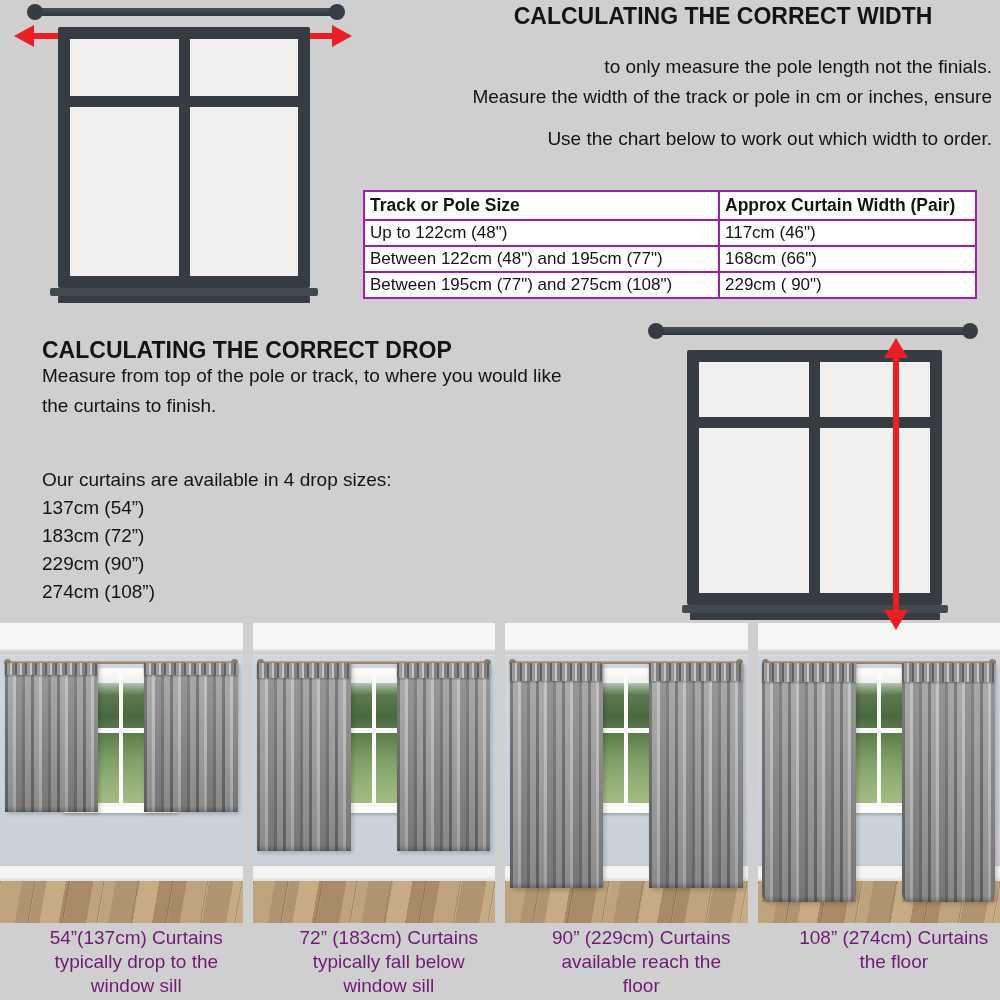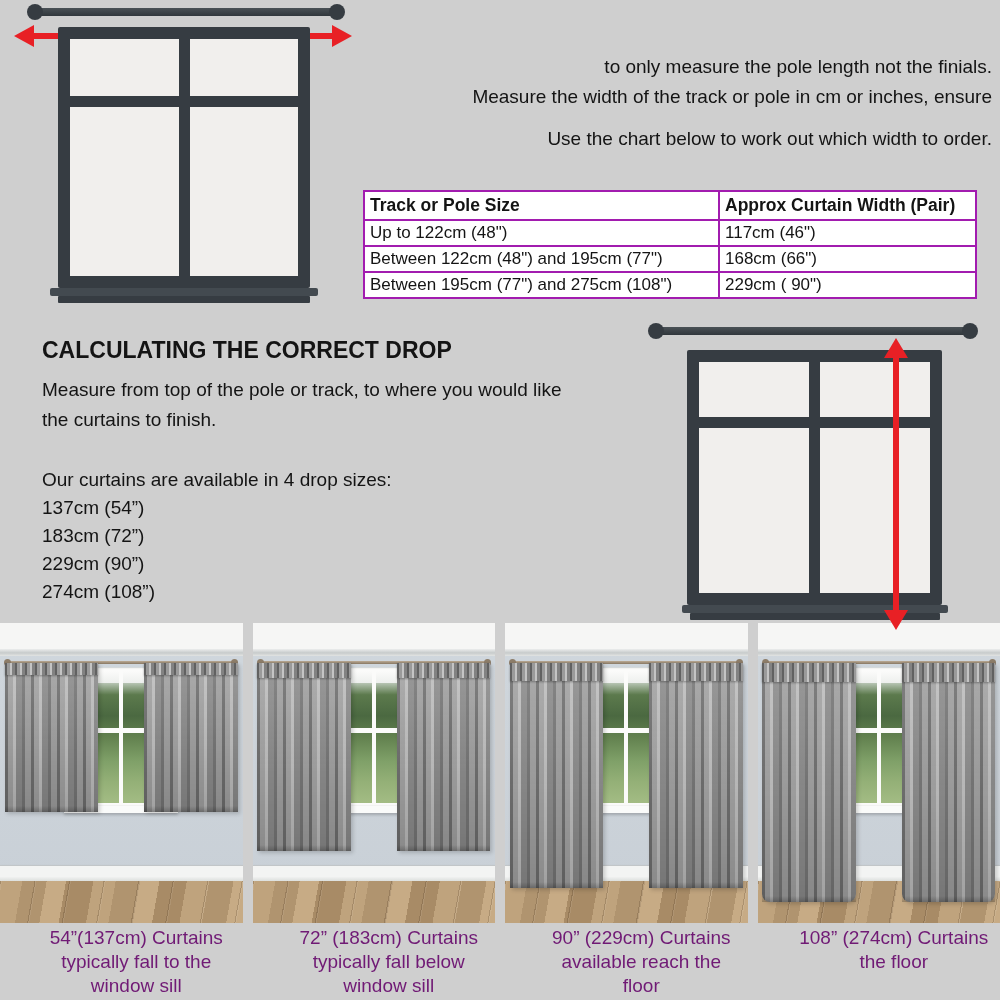--- a/index.html
+++ b/index.html
@@ -14,21 +14,21 @@
   body{font-family:"Liberation Sans", sans-serif;color:var(--ink);}
   .page{position:relative;width:1000px;height:1000px;overflow:hidden;background:var(--bg);margin:0 auto;}
 
   
   .h1{position:absolute;font-weight:bold;font-size:23px;line-height:28px;white-space:nowrap;}
   .h1.width{left:446px;top:2px;width:554px;text-align:center;}
   .h1.drop{left:42px;top:336px;}
   .para{position:absolute;font-size:19px;line-height:30px;}
   .para.width-intro{left:400px;top:52px;width:592px;text-align:right;}
   .para.width-intro .gap{height:12px;}
-  .para.drop-intro{left:42px;top:375px;width:545px;text-align:left;}
+  .para.drop-intro{left:42px;top:361px;width:545px;text-align:left;}
   .para.drop-sizes{left:42px;top:466px;line-height:28px;}
 
   
   table.size-table{position:absolute;left:363px;top:190px;width:614px;border-collapse:collapse;background:#fff;font-size:17px;table-layout:fixed;}
   table.size-table th,table.size-table td{border:2px solid #a21caf;padding:2px 5px;text-align:left;vertical-align:middle;white-space:nowrap;overflow:hidden;}
   table.size-table th{font-size:17.5px;height:29px;}
   table.size-table td{height:25px;}
   table.size-table .c1{width:355px;}
 
   
@@ -108,20 +108,21 @@
     <div class="win-frame w1">
       <div class="pane"></div>
       <div class="pane"></div>
       <div class="pane"></div>
       <div class="pane"></div>
     </div>
     <div class="sill-top" style="left:50px;top:288px;width:268px;"></div>
     <div class="sill-base" style="left:58px;top:296px;width:252px;"></div>
   </div>
 
+  <div class="h1 width">CALCULATING THE CORRECT WIDTH</div>
   <div class="para width-intro">
     <div>to only measure the pole length not the finials.</div>
     <div>Measure the width of the track or pole in cm or inches, ensure</div>
     <div class="gap"></div>
     <div>Use the chart below to work out which width to order.</div>
   </div>
 
   <table class="size-table">
     <tbody>
         <tr>
@@ -251,21 +252,21 @@
           <span class="fin r"></span>
         </div>
       <div class="curtain l" style="height: 79.8%;"></div>
       <div class="curtain r" style="height: 79.8%;"></div>
     </div>
   </div>
 
   <div class="captions">
     <div class="caption">
       <div>54”(137cm) Curtains</div>
-      <div>typically fall to the</div>
+      <div>typically drop to the</div>
       <div>window sill</div>
     </div>
     <div class="caption">
       <div>72” (183cm) Curtains</div>
       <div>typically fall below</div>
       <div>window sill</div>
     </div>
     <div class="caption">
       <div>90” (229cm) Curtains</div>
       <div>available reach the</div>

